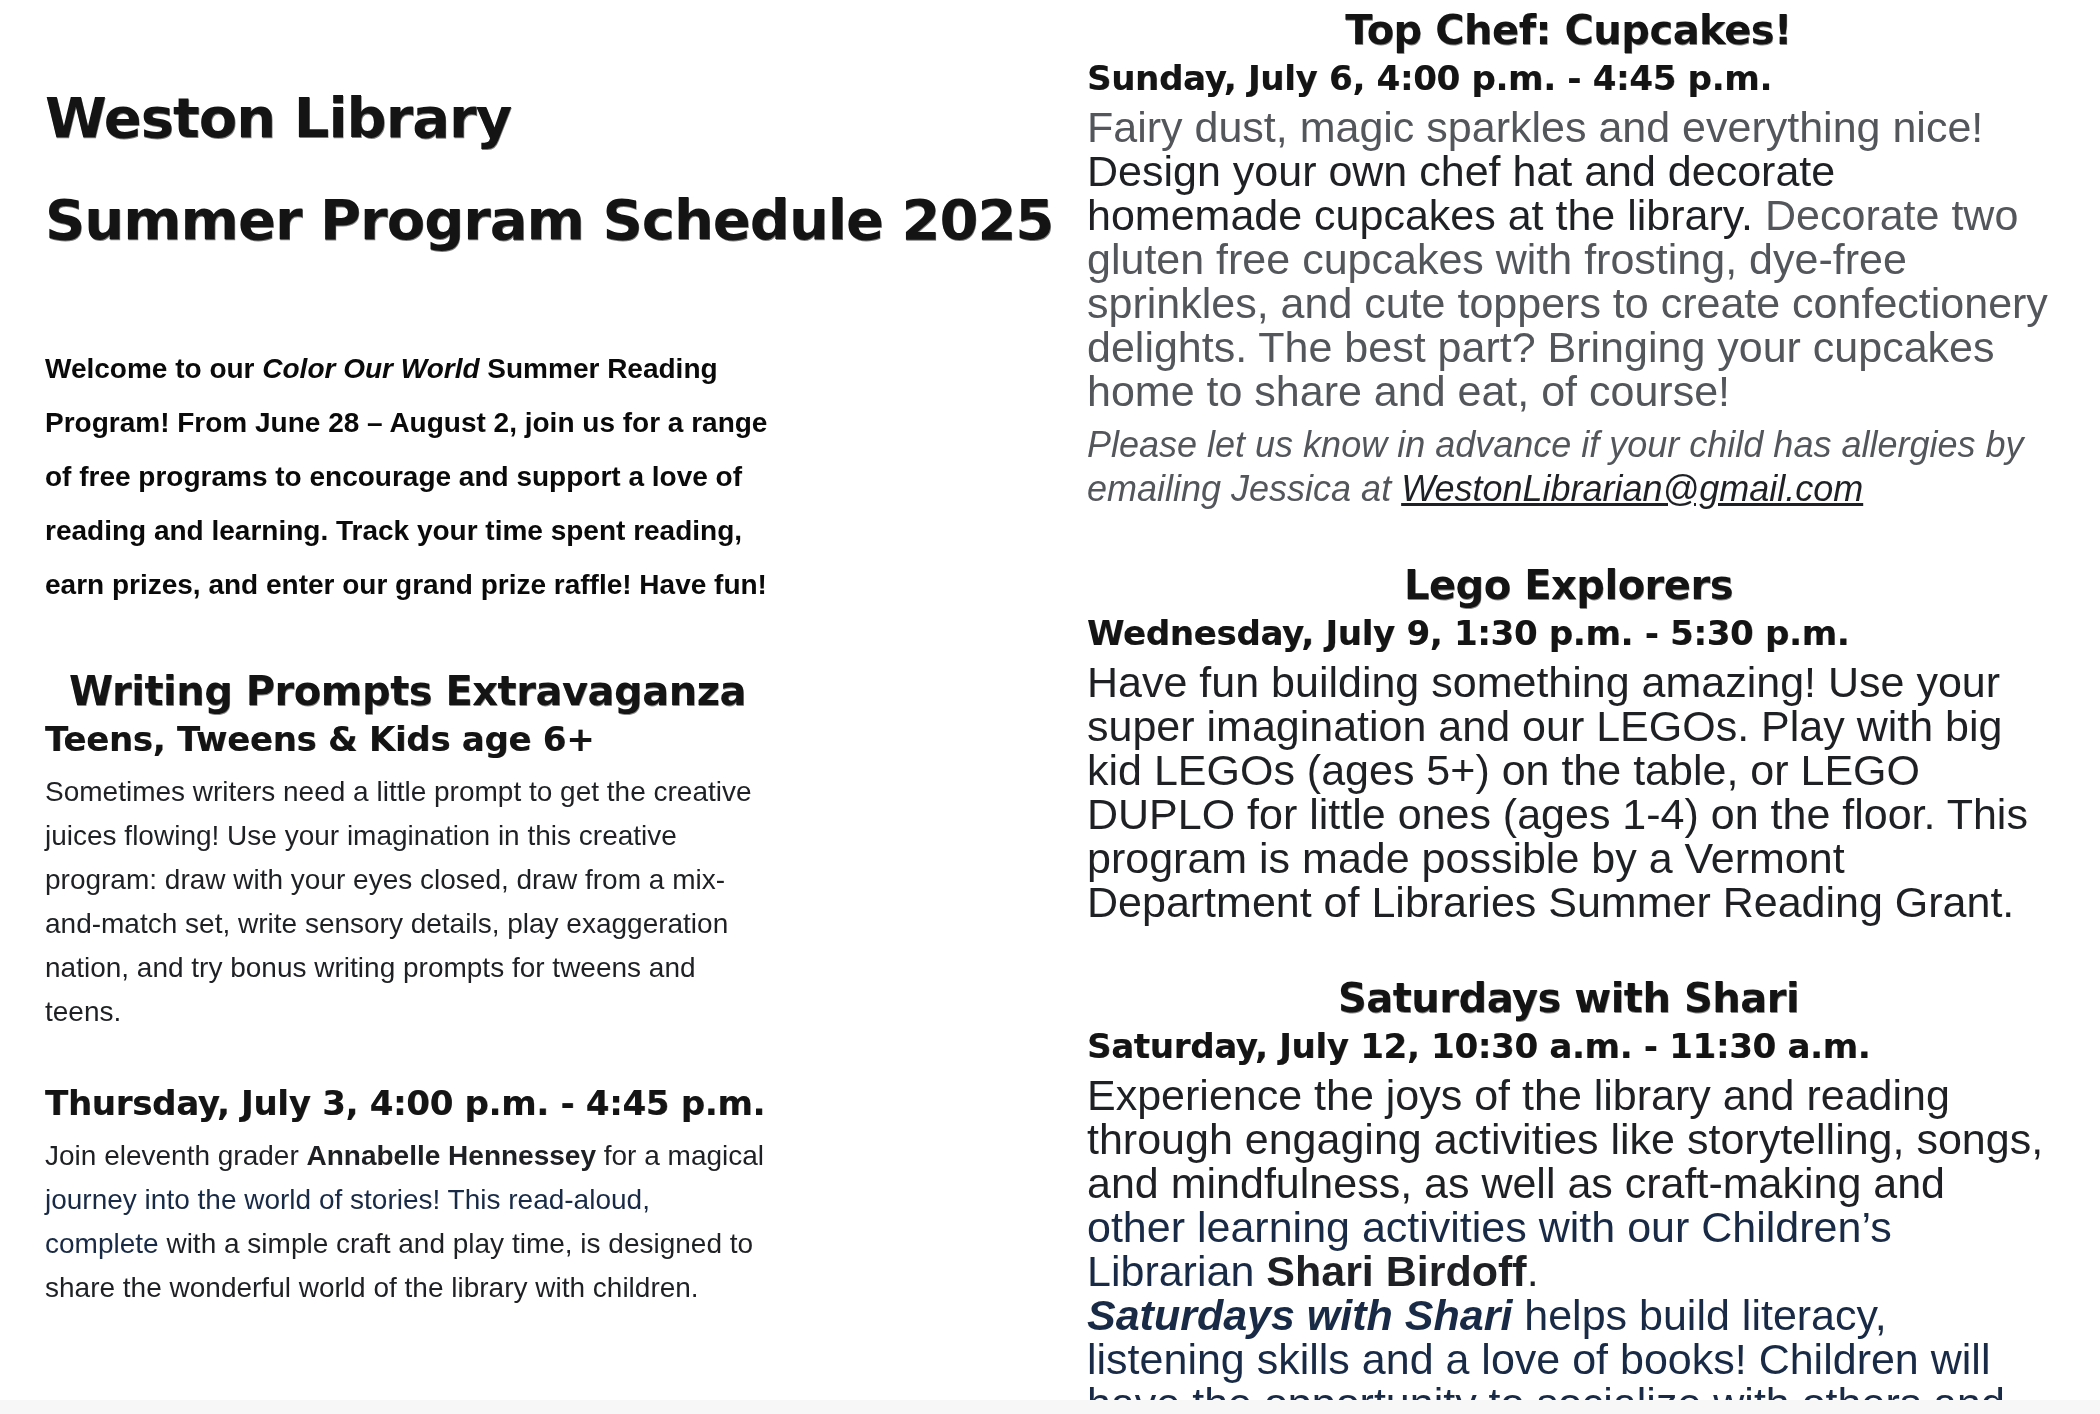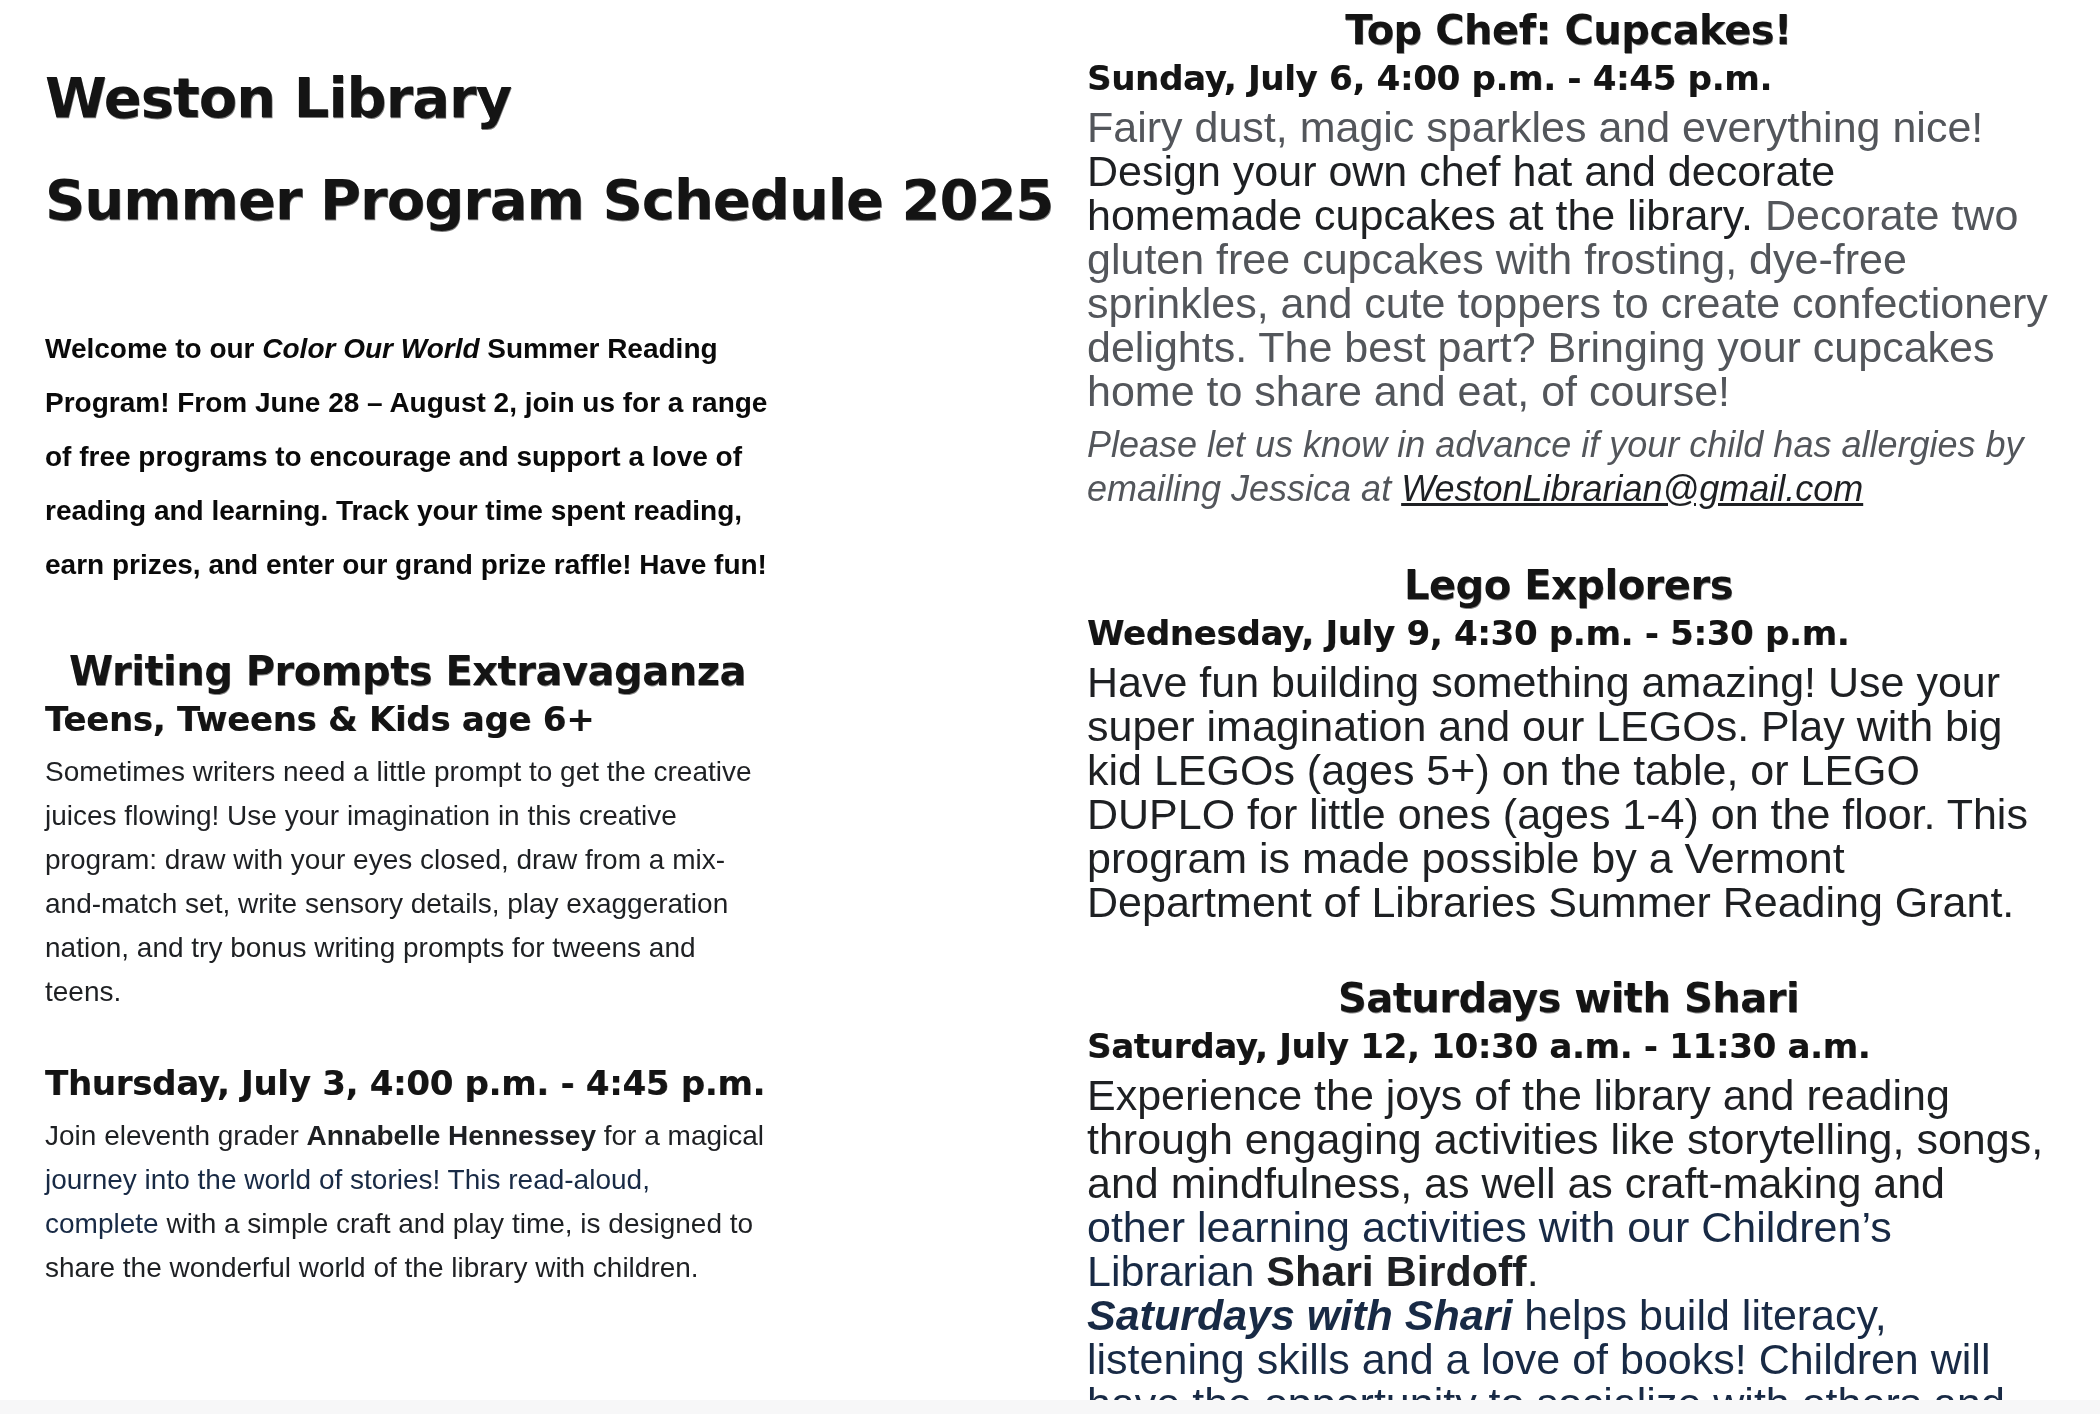--- a/index.html
+++ b/index.html
@@ -6,21 +6,21 @@
   body{
     width:2100px;height:1414px;overflow:hidden;position:relative;
     background:var(--c-page_bg,#ffffff);
     font-family:"Liberation Sans",sans-serif;
   }
   .col{position:absolute;top:0;}
   .col-left{left:45px;width:725px;}
   .col-right{left:1087px;width:963px;}
 
   
-  .page-title{margin-top:70px;}
+  .page-title{margin-top:90px;}
   .page-title-line{
     font-family:"DejaVu Sans",sans-serif;font-weight:700;
     font-size:56px;line-height:56px;letter-spacing:-1px;
     color:var(--c-ink,#141414);white-space:nowrap;
     text-shadow:0.6px 0.6px 0 rgba(20,20,20,.55);
   }
   .page-title-line + .page-title-line{margin-top:46px;}
 
   .section{margin-top:50px;}
   .col-left .welcome + .section{margin-top:55px;}
@@ -85,21 +85,21 @@
   </div>
 <div class="col col-right">
     <div class="section">
       <div class="section-heading">Top Chef: Cupcakes!</div>
       <div class="section-subhead">Sunday, July 6, 4:00 p.m. - 4:45 p.m.</div>
       <div class="body"><span class="run c-gray">Fairy dust, magic sparkles and everything nice! </span><span class="run c-dark">Design your own chef hat and decorate homemade cupcakes at the library. </span><span class="run c-gray">Decorate two gluten free cupcakes with frosting, dye-free sprinkles, and cute toppers to create confectionery delights. The best part? Bringing your cupcakes home to share and eat, of course!</span></div>
       <div class="note"><span class="run i c-gray">Please let us know in advance if your child has allergies by emailing Jessica at </span><a class="run i u c-dark">WestonLibrarian@gmail.com</a></div>
     </div>
     <div class="section">
       <div class="section-heading">Lego Explorers</div>
-      <div class="section-subhead">Wednesday, July 9, 4:30 p.m. - 5:30 p.m.</div>
+      <div class="section-subhead">Wednesday, July 9, 1:30 p.m. - 5:30 p.m.</div>
       <div class="body"><span class="run c-dark">Have fun building something amazing! Use your super imagination and our LEGOs. Play with big kid LEGOs (ages 5+) on the table, or LEGO DUPLO for little ones (ages 1-4) on the floor. This program is made possible by a Vermont Department of Libraries Summer Reading Grant.</span></div>
     </div>
     <div class="section">
       <div class="section-heading">Saturdays with Shari</div>
       <div class="section-subhead">Saturday, July 12, 10:30 a.m. - 11:30 a.m.</div>
       <div class="body"><span class="run c-dark">Experience the joys of the library and reading through engaging activities like storytelling, songs, and mindfulness, as well as craft-making and </span><span class="run c-navy">other learning activities with our Children’s Librarian </span><span class="run b c-dark">Shari Birdoff</span><span class="run c-dark">. </span><br><span class="run b i c-navy">Saturdays with Shari</span><span class="run c-navy"> helps build literacy, listening skills and a love of books! Children will have the opportunity to socialize with others and learn to participate in group activities. Children ages 4+ may be dropped off. Parents are welcome to participate or connect with each other to help build a sense of community.</span></div>
     </div>
   </div>
 <div class="bottom-edge"></div>
 

